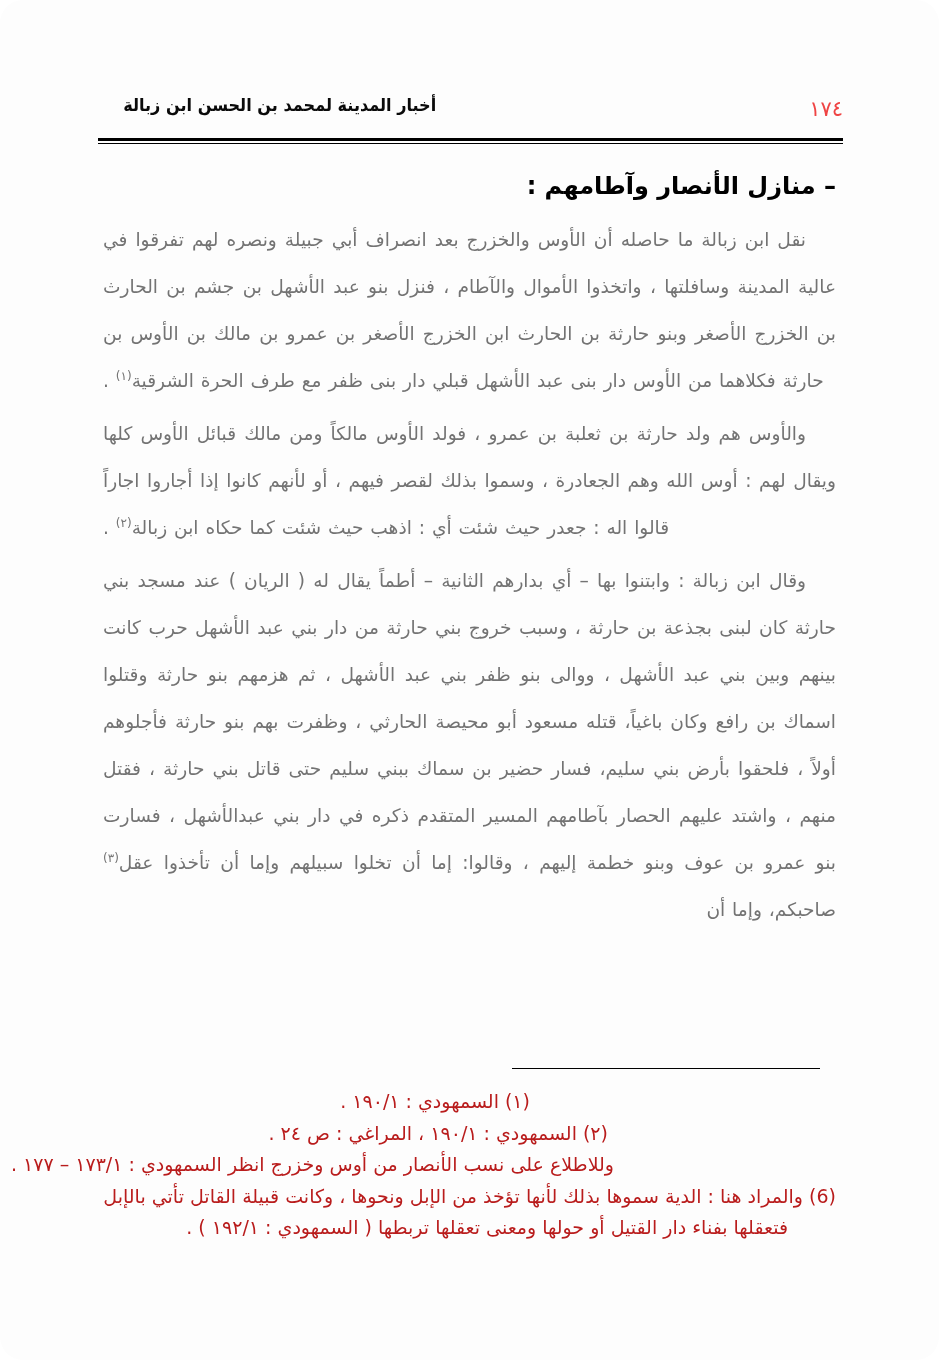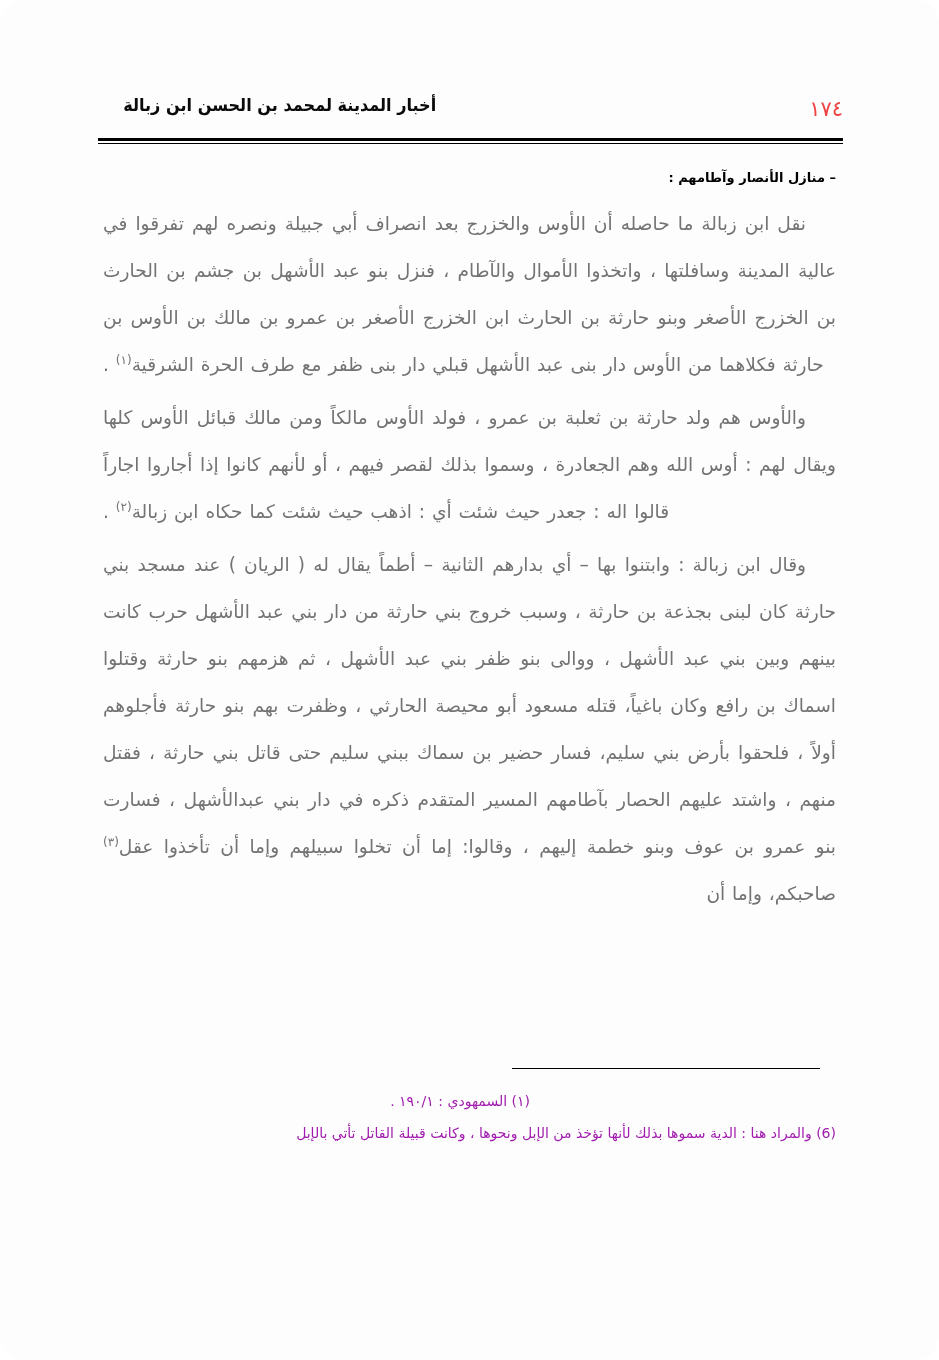--- a/index.html
+++ b/index.html
@@ -75,21 +75,21 @@
 
   
   .body-col {
     position: absolute;
     top: 168px;
     right: 103px;
     left: 103px;
   }
 
   .section-heading {
-    font-size: 13px;
+    font-size: 24px;
     font-weight: bold;
     text-align: right;
     line-height: 1.5;
     margin: 0 0 12px 0;
     color: #000;
     letter-spacing: -0.3px;
   }
 
   p.para {
     margin: 0 0 6px 0;
@@ -122,23 +122,23 @@
     right: 119px;
     width: 308px;
     height: 1.4px;
     background: #000;
   }
   .footnotes {
     position: absolute;
     top: 1086px;
     right: 103px;
     left: 103px;
-    font-size: 14px;
+    font-size: 19px;
     line-height: 31.5px;
-    color: #a21caf;
+    color: #b91c1c;
     letter-spacing: -0.2px;
   }
   .fn-line {
     text-align: right;
     white-space: nowrap;
   }
   .fn-line.c1 { padding-right: 306px; }
   .fn-line.c2 { padding-right: 228px; }
   .fn-line.c3 { padding-right: 222px; }
   .fn-line.c4 { padding-right: 0px; }
@@ -174,16 +174,19 @@
     <p class="para indent">
       <span>وقال ابن زبالة : وابتنوا بها – أي بدارهم الثانية – أطماً يقال له ( الريان ) عند مسجد بني حارثة كان لبنى بجذعة بن حارثة ، وسبب خروج بني حارثة من دار بني عبد الأشهل حرب كانت بينهم وبين بني عبد الأشهل ، ووالى بنو ظفر بني عبد الأشهل ، ثم هزمهم بنو حارثة وقتلوا اسماك بن رافع وكان باغياً، قتله مسعود أبو محيصة الحارثي ، وظفرت بهم بنو حارثة فأجلوهم أولاً ، فلحقوا بأرض بني سليم، فسار حضير بن سماك ببني سليم حتى قاتل بني حارثة ، فقتل منهم ، واشتد عليهم الحصار بآطامهم المسير المتقدم ذكره في دار بني عبدالأشهل ، فسارت بنو عمرو بن عوف وبنو خطمة إليهم ، وقالوا: إما أن تخلوا سبيلهم وإما أن تأخذوا عقل</span><sup class="fn">(٣)</sup><span> صاحبكم، وإما أن</span>
     </p>
 
   </div>
 
   <div class="fn-rule"></div>
 
   <div class="footnotes">
     <div class="fn-line c1">(١) السمهودي : ١٩٠/١ .</div>
+    <div class="fn-line c2">(٢) السمهودي : ١٩٠/١ ، المراغي : ص ٢٤ .</div>
+    <div class="fn-line c3">وللاطلاع على نسب الأنصار من أوس وخزرج انظر السمهودي : ١٧٣/١ – ١٧٧ .</div>
     <div class="fn-line c4">(6) والمراد هنا : الدية سموها بذلك لأنها تؤخذ من الإبل ونحوها ، وكانت قبيلة القاتل تأتي بالإبل</div>
+    <div class="fn-line c5">فتعقلها بفناء دار القتيل أو حولها ومعنى تعقلها تربطها ( السمهودي : ١٩٢/١ ) .</div>
   </div>
 
 </div>
 
 </body></html>

